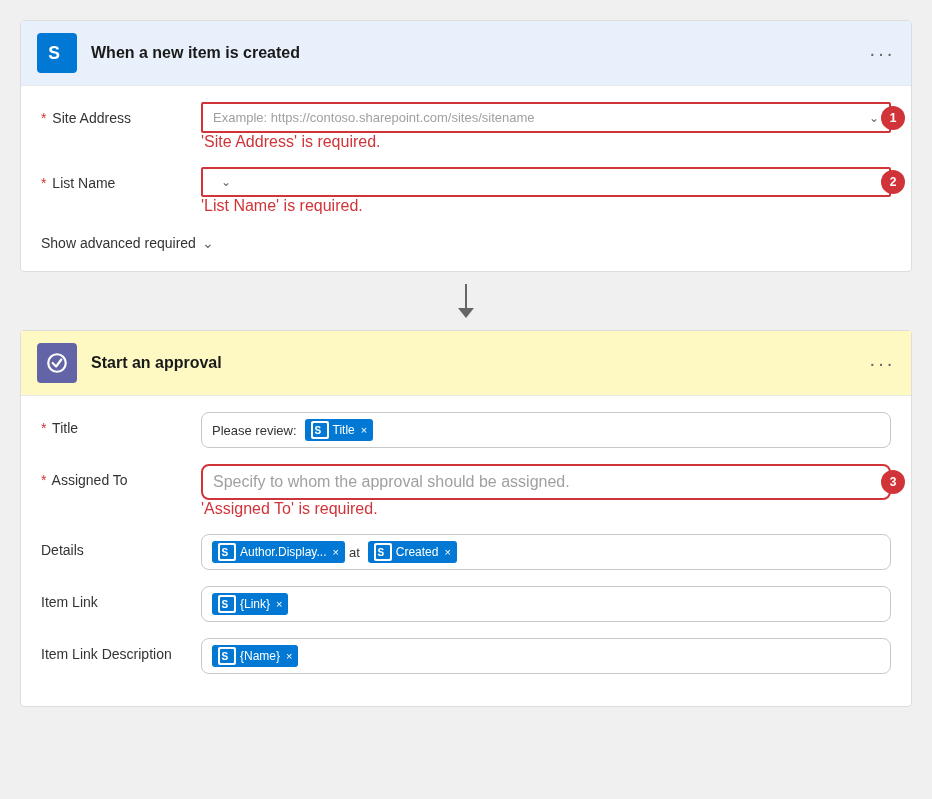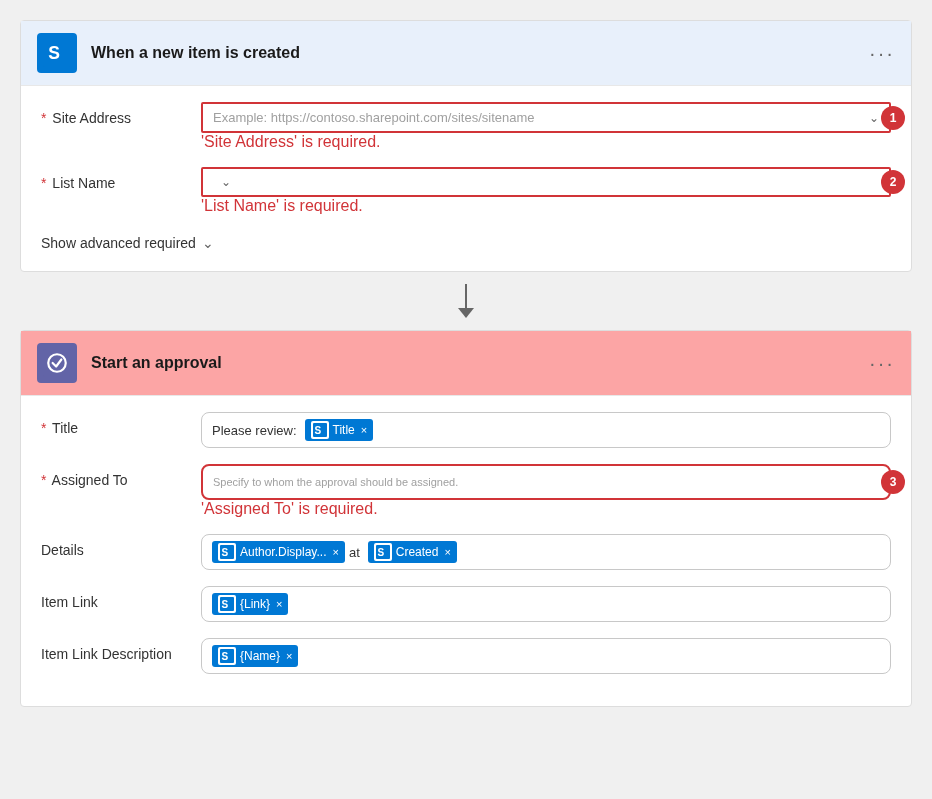--- a/index.html
+++ b/index.html
@@ -27,21 +27,21 @@
       padding: 12px 16px;
       border-bottom: 1px solid #e8e8e8;
       position: relative;
     }
 
     .card-header-trigger {
       background: #e8f0fb;
     }
 
     .card-header-approval {
-      background: #fca5a5;
+      background: #fef9c3;
     }
 
     .card-icon {
       width: 40px;
       height: 40px;
       border-radius: 4px;
       display: flex;
       align-items: center;
       justify-content: center;
       margin-right: 14px;
@@ -198,21 +198,21 @@
       flex-wrap: wrap;
       gap: 4px;
     }
 
     .token-input.error-border {
       border: 2px solid #d13438;
     }
 
     .token-input-text {
       color: #a0a0a0;
-      font-size: 11px;
+      font-size: 16px;
     }
 
     .token {
       display: inline-flex;
       align-items: center;
       background: #0078d4;
       color: white;
       border-radius: 3px;
       padding: 2px 6px;
       font-size: 12px;

